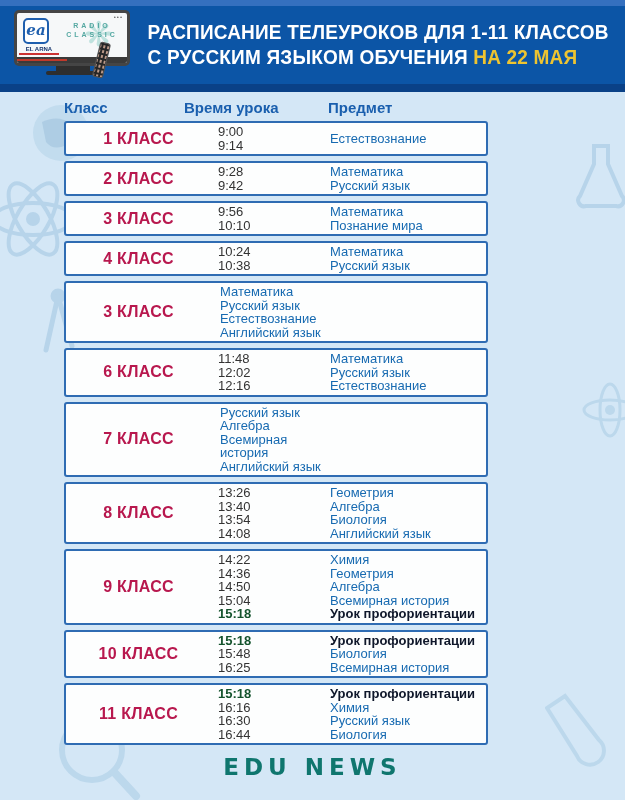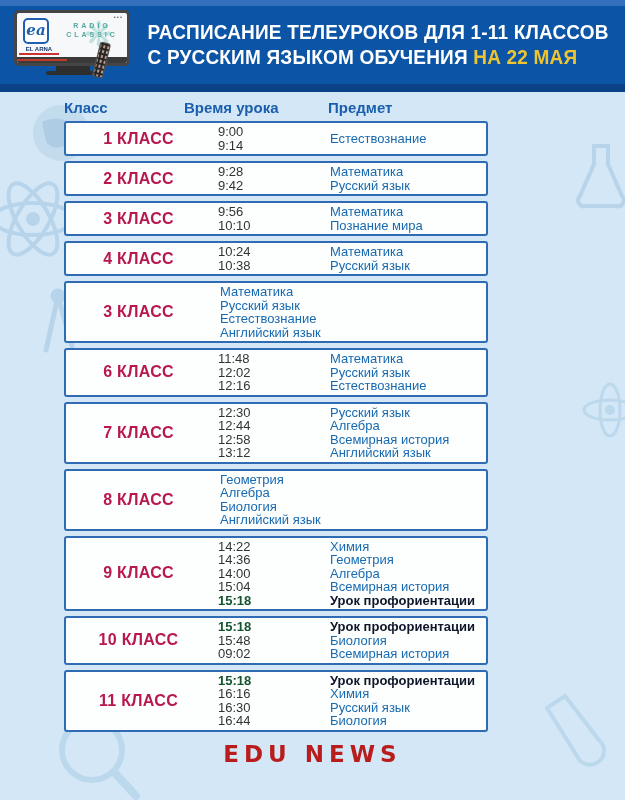--- a/index.html
+++ b/index.html
@@ -44,21 +44,21 @@
 
   .rows { position:relative; z-index:2; width:424px; margin-left:64px; }
   .row { display:grid; grid-template-columns:145px 110px 1fr; background:#fdfefe; border:2px solid #2f6cb3; border-radius:3px; margin-bottom:5px; padding:2px 0; }
   .cell-class { display:flex; align-items:center; justify-content:center; color:#b8184e; font-weight:bold; font-size:16px; letter-spacing:.3px; }
   .cell-times, .cell-subjects { display:flex; flex-direction:column; justify-content:center; }
   .lesson-time { color:#333333; font-size:13px; line-height:13.5px; padding-left:7px; }
   .lesson-subject { color:#176ab1; font-size:13px; line-height:13.5px; padding-left:9px; }
   .lesson-time.bold { font-weight:bold; color:#14532d; }
   .lesson-subject.bold { font-weight:bold; color:#0f172a; }
 
-  .footer { position:relative; z-index:2; text-align:center; margin-top:9px; color:#b91c1c; font-weight:bold; font-size:23px; letter-spacing:5px; font-family:"DejaVu Sans", sans-serif; }
+  .footer { position:relative; z-index:2; text-align:center; margin-top:9px; color:#0f766e; font-weight:bold; font-size:23px; letter-spacing:5px; font-family:"DejaVu Sans", sans-serif; }
 </style>
 </head>
 <body>
 
 <svg class="doodle" style="left:28px; top:100px;" width="66" height="66" viewBox="0 0 66 66">
   <circle cx="33" cy="33" r="28" fill="#c2dcee"></circle>
   <path d="M14 22 Q30 14 44 24 Q52 34 40 44 Q26 52 18 42 Z" fill="#aecde4"></path>
 </svg>
 <svg class="doodle" style="left:-14px; top:172px;" width="94" height="94" viewBox="0 0 94 94">
   <g fill="none" stroke="#b7d4ea" stroke-width="4">
@@ -194,65 +194,65 @@
         <div class="lesson-time">12:16</div>
       </div>
       <div class="cell-subjects">
         <div class="lesson-subject">Математика</div>
         <div class="lesson-subject">Русский язык</div>
         <div class="lesson-subject">Естествознание</div>
       </div>
     </div>
     <div class="row">
       <div class="cell-class">7 КЛАСС</div>
-      <div class="cell-times">
-        <div class="lesson-time">12:30</div>
-        <div class="lesson-time">12:44</div>
-        <div class="lesson-time">12:58</div>
-        <div class="lesson-time">13:12</div>
-      </div>
       <div class="cell-subjects">
         <div class="lesson-subject">Русский язык</div>
         <div class="lesson-subject">Алгебра</div>
         <div class="lesson-subject">Всемирная история</div>
         <div class="lesson-subject">Английский язык</div>
       </div>
     </div>
     <div class="row">
       <div class="cell-class">8 КЛАСС</div>
+      <div class="cell-times">
+        <div class="lesson-time">13:26</div>
+        <div class="lesson-time">13:40</div>
+        <div class="lesson-time">13:54</div>
+        <div class="lesson-time">14:08</div>
+      </div>
       <div class="cell-subjects">
         <div class="lesson-subject">Геометрия</div>
         <div class="lesson-subject">Алгебра</div>
         <div class="lesson-subject">Биология</div>
         <div class="lesson-subject">Английский язык</div>
       </div>
     </div>
     <div class="row">
       <div class="cell-class">9 КЛАСС</div>
       <div class="cell-times">
         <div class="lesson-time">14:22</div>
         <div class="lesson-time">14:36</div>
-        <div class="lesson-time">14:00</div>
+        <div class="lesson-time">14:50</div>
         <div class="lesson-time">15:04</div>
         <div class="lesson-time bold">15:18</div>
       </div>
       <div class="cell-subjects">
         <div class="lesson-subject">Химия</div>
         <div class="lesson-subject">Геометрия</div>
         <div class="lesson-subject">Алгебра</div>
         <div class="lesson-subject">Всемирная история</div>
         <div class="lesson-subject bold">Урок профориентации</div>
       </div>
     </div>
     <div class="row">
       <div class="cell-class">10 КЛАСС</div>
       <div class="cell-times">
         <div class="lesson-time bold">15:18</div>
         <div class="lesson-time">15:48</div>
-        <div class="lesson-time">09:02</div>
+        <div class="lesson-time">16:25</div>
       </div>
       <div class="cell-subjects">
         <div class="lesson-subject bold">Урок профориентации</div>
         <div class="lesson-subject">Биология</div>
         <div class="lesson-subject">Всемирная история</div>
       </div>
     </div>
     <div class="row">
       <div class="cell-class">11 КЛАСС</div>
       <div class="cell-times">

